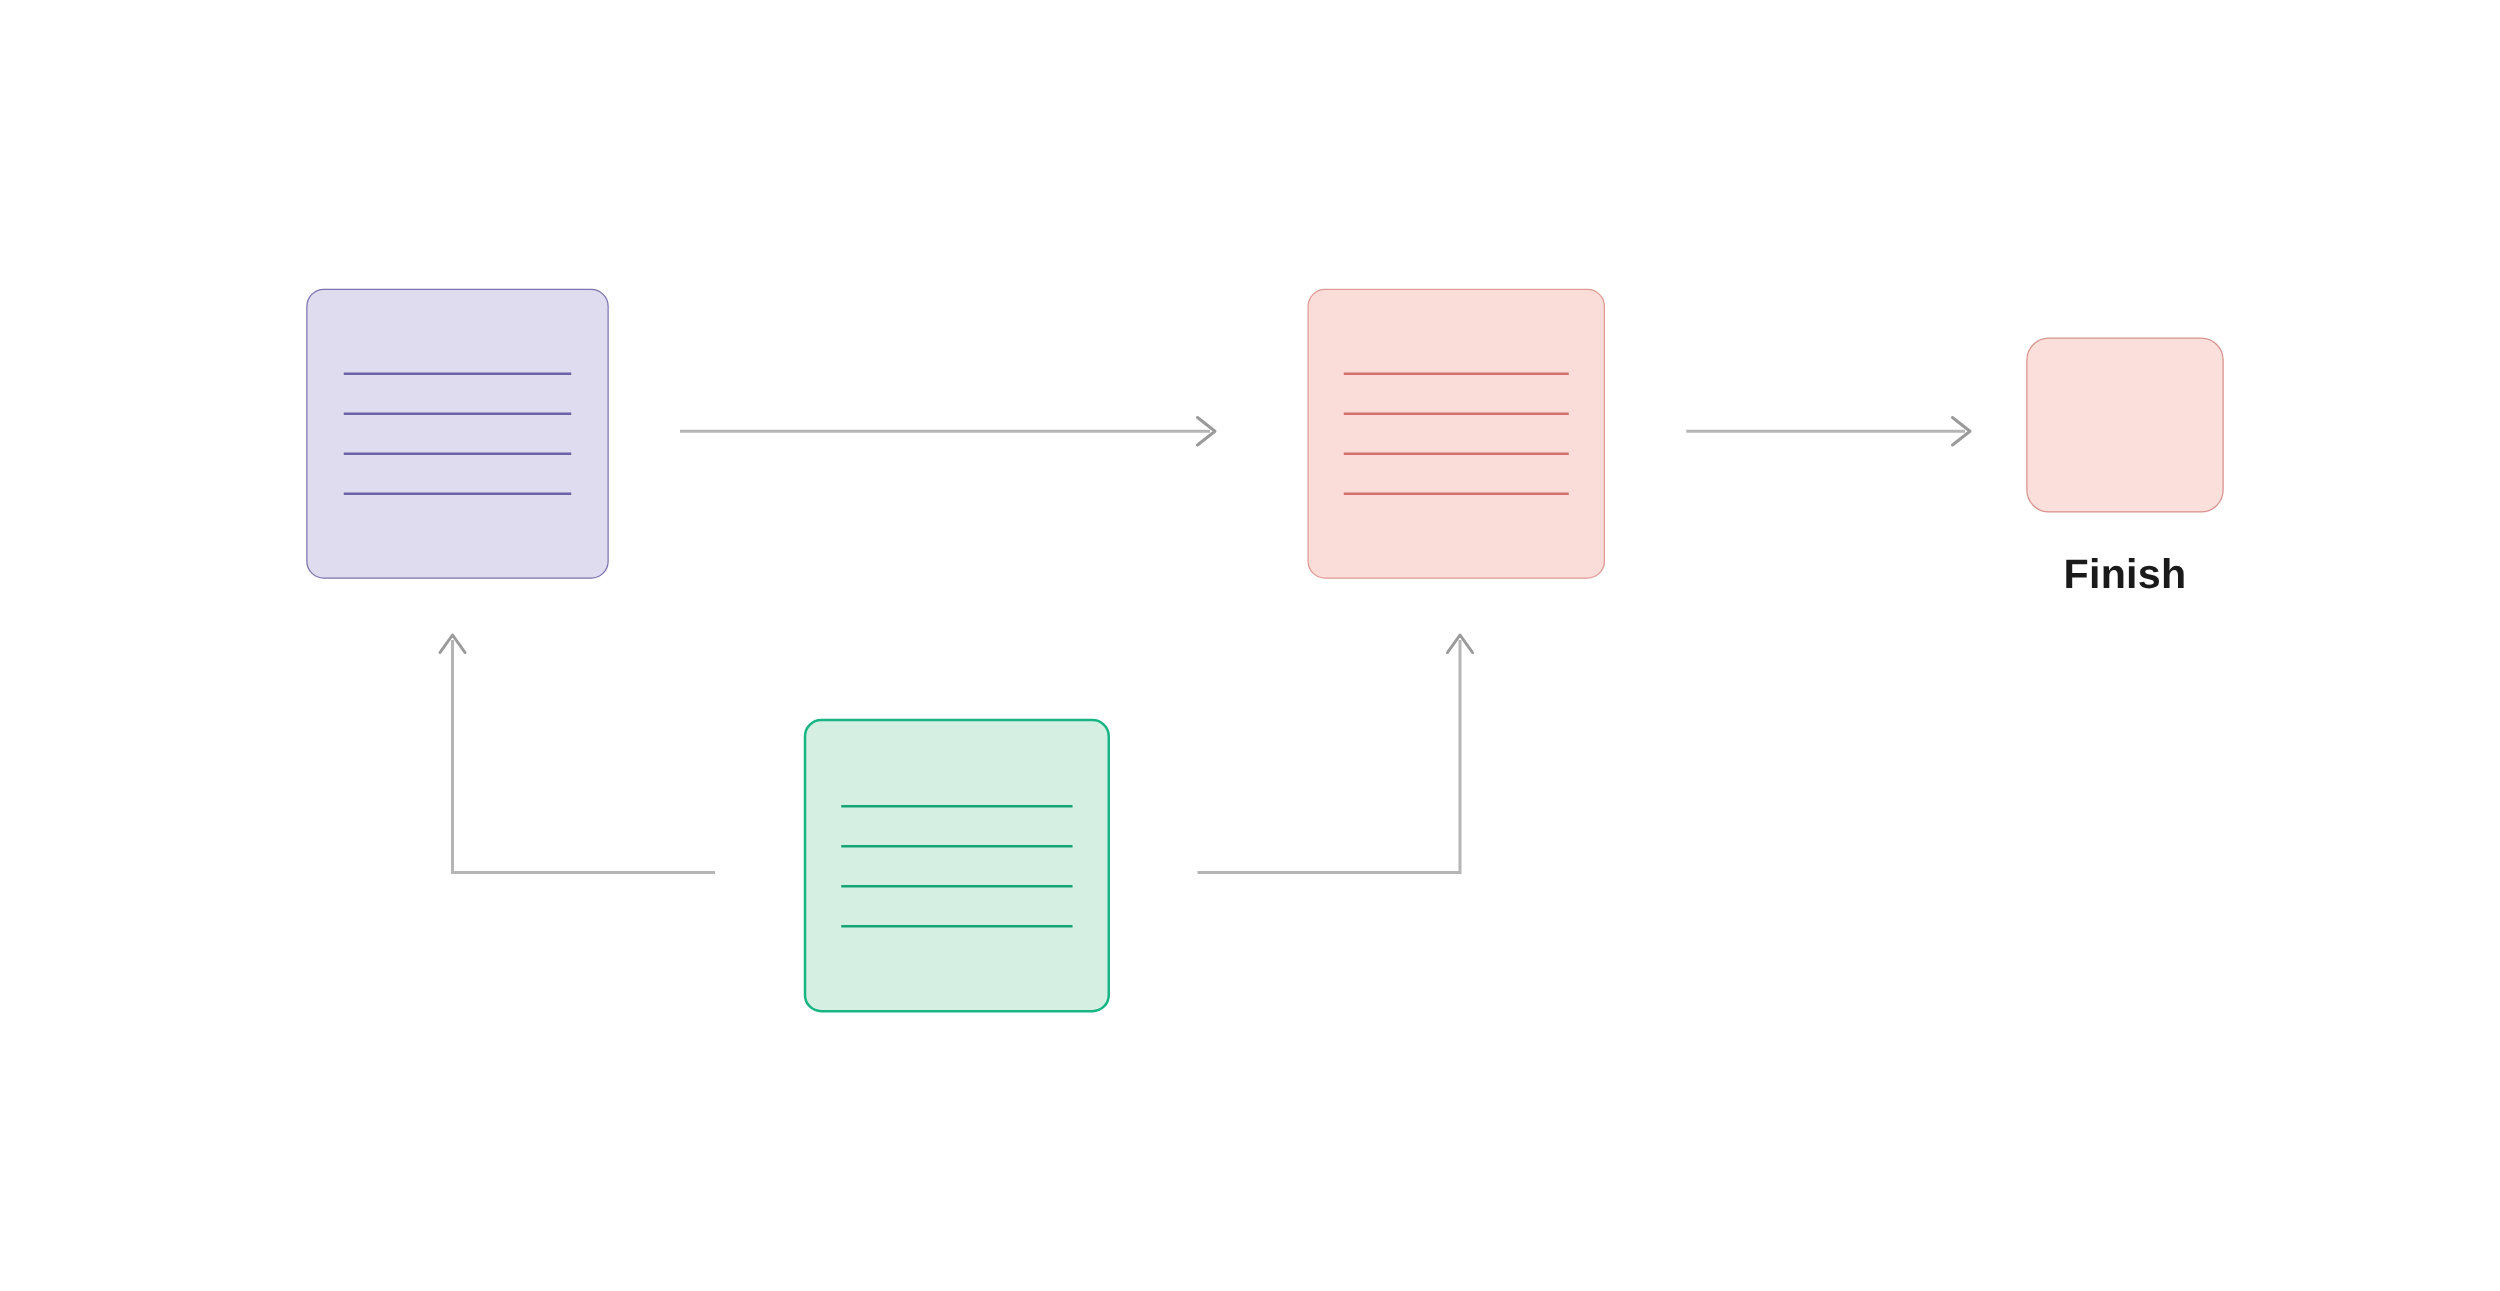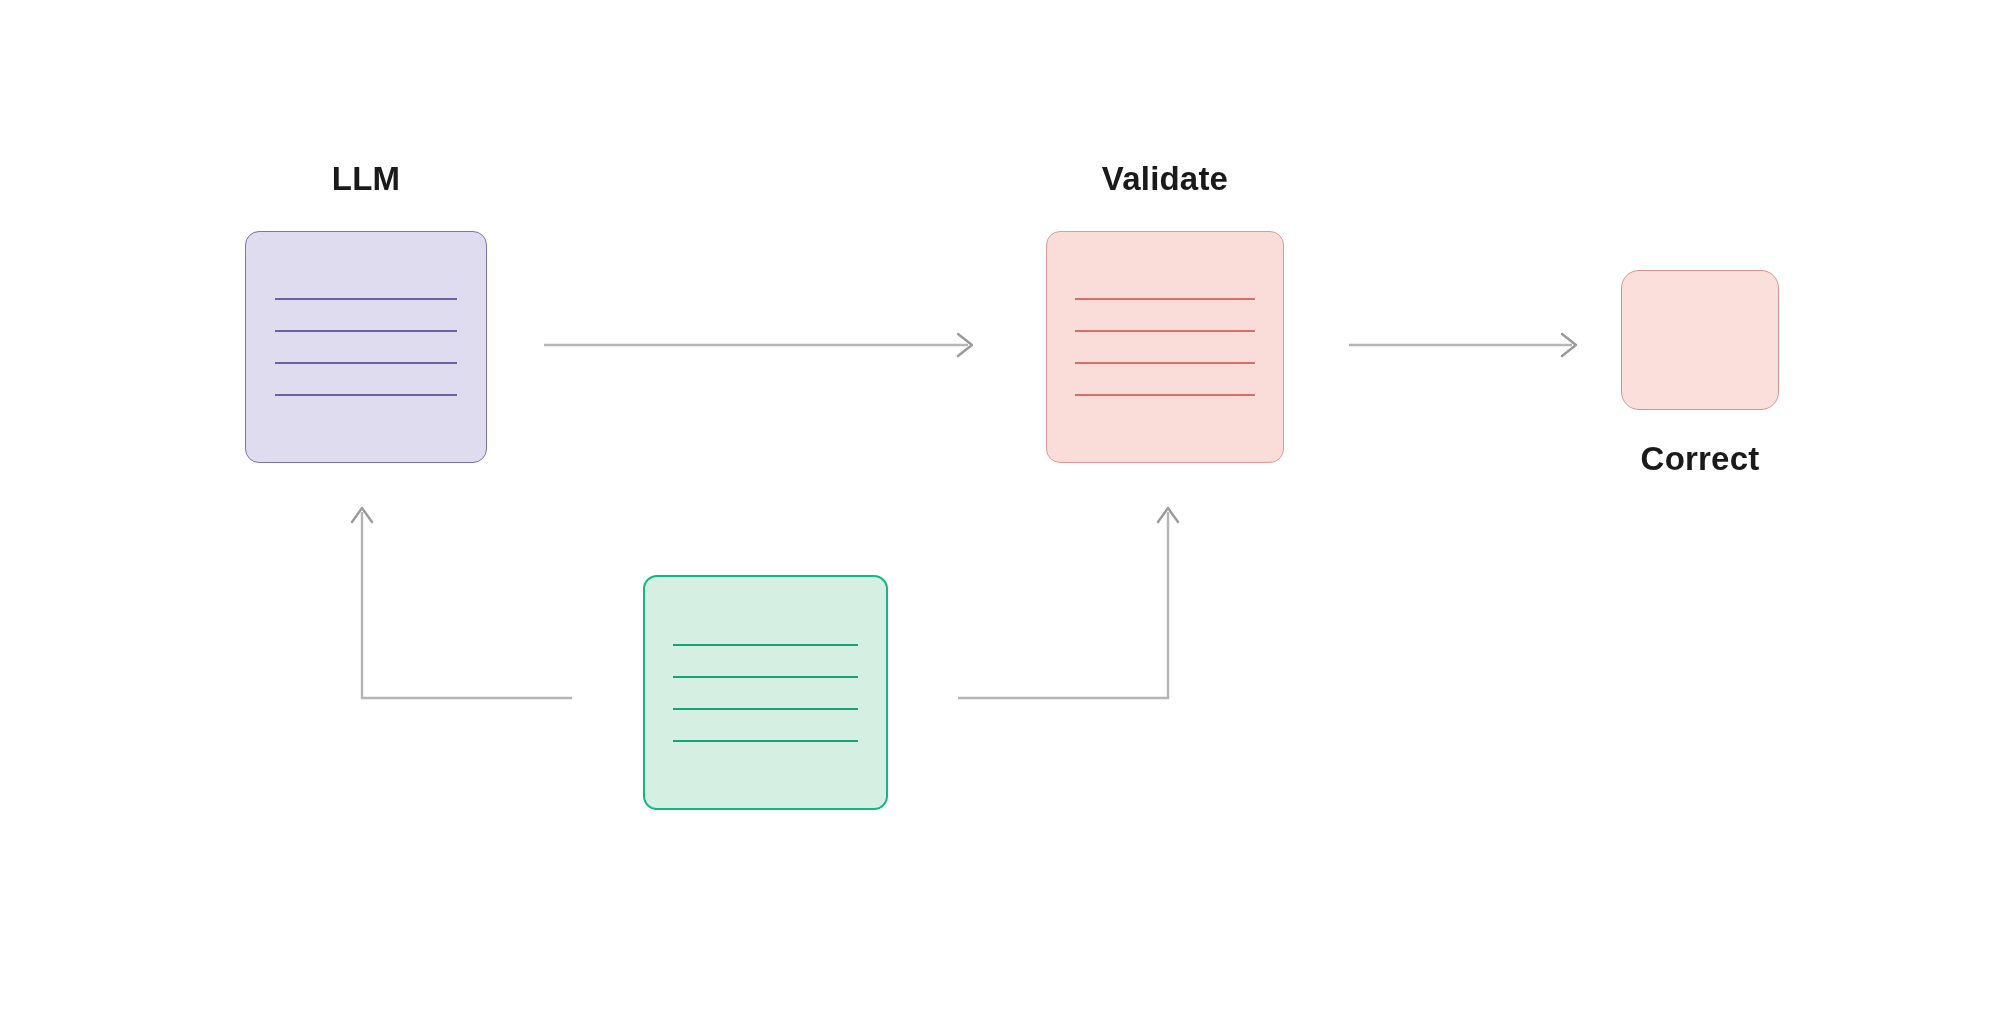--- a/index.html
+++ b/index.html
@@ -155,37 +155,35 @@
   </svg>
 
   <div class="node" id="node-llm">
     <div class="node-lines">
       <div class="node-line"></div>
       <div class="node-line"></div>
       <div class="node-line"></div>
       <div class="node-line"></div>
     </div>
   </div>
-  <div class="node-label" id="label-llm">LLM</div>
 
   <div class="node" id="node-validate">
     <div class="node-lines">
       <div class="node-line"></div>
       <div class="node-line"></div>
       <div class="node-line"></div>
       <div class="node-line"></div>
     </div>
   </div>
-  <div class="node-label" id="label-validate">Validate</div>
 
   <div class="node" id="node-correct">
     <div class="node-lines">
       <div class="node-line"></div>
       <div class="node-line"></div>
       <div class="node-line"></div>
       <div class="node-line"></div>
     </div>
   </div>
 
   <div class="node" id="node-finish"></div>
-  <div class="node-label" id="label-finish">Correct</div>
+  <div class="node-label" id="label-finish">Finish</div>
 
 </div>
 
 </body></html>

